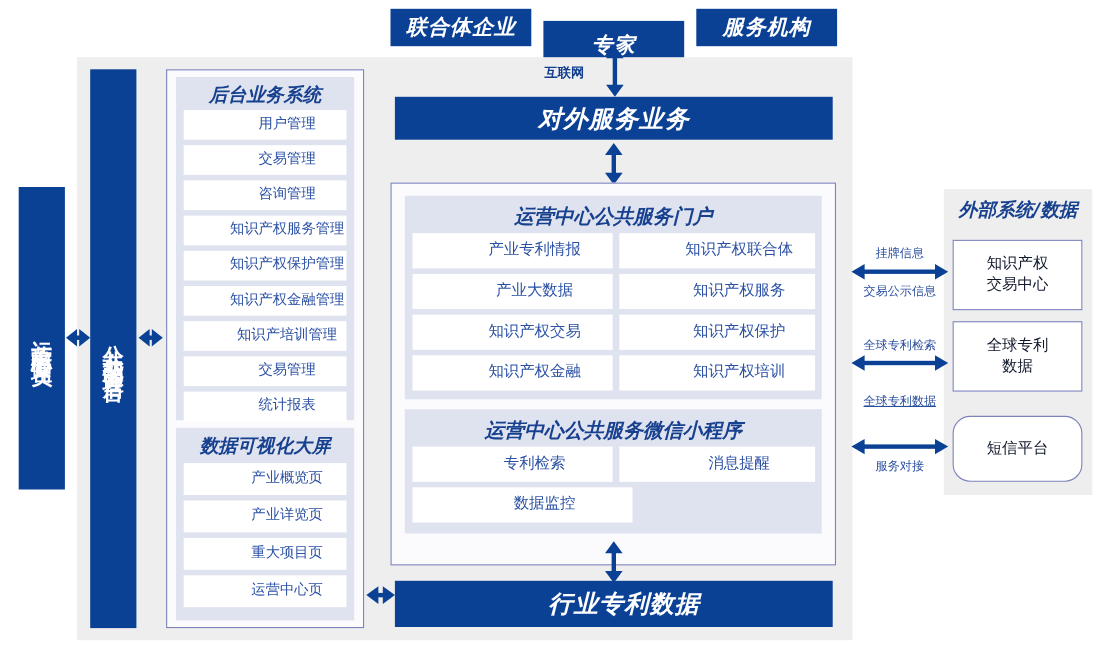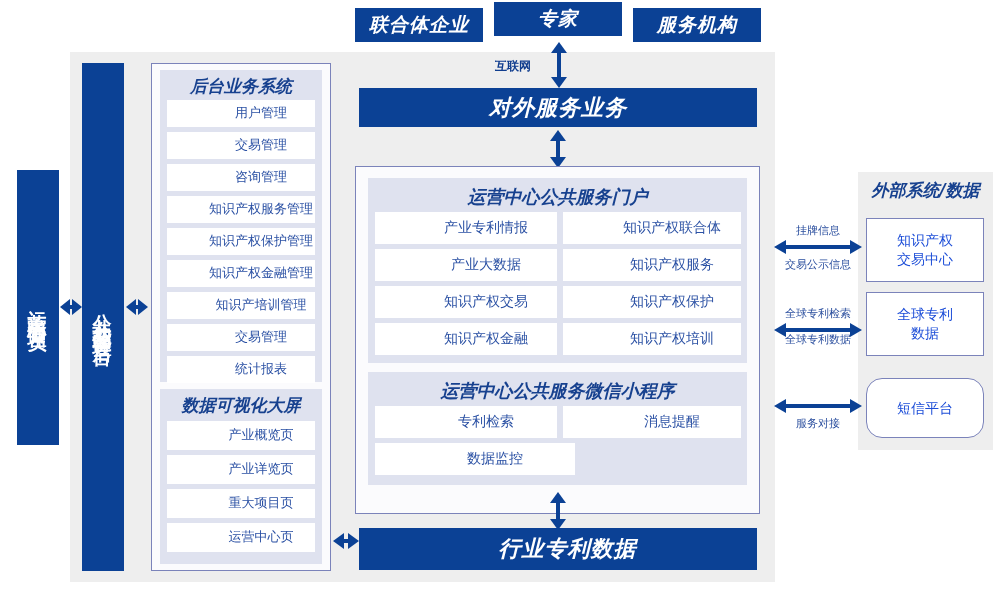--- a/index.html
+++ b/index.html
@@ -34,21 +34,21 @@
     color:#17418f;font-weight:bold;font-style:italic;text-align:left;
     display:flex;align-items:center;justify-content:center;
   }
 
   .card{
     background:#ffffff;color:#2b51a4;display:flex;align-items:center;
     justify-content:center;text-align:center;line-height:1.1;padding-left:40px;
   }
 
   .extbox{
-    background:#ffffff;border:1px solid #7b83ba;color:#1d4ed8;
+    background:#ffffff;border:1px solid #7b83ba;color:#0f172a;
     display:flex;align-items:center;justify-content:center;text-align:center;
     line-height:1.35;
   }
 
   .arrowlabel{
     color:#2a4e9e;font-size:11px;text-align:center;white-space:nowrap;
     display:flex;align-items:center;justify-content:center;
   }
   .arrowlabel.bold{font-weight:bold;color:#103d8e;font-size:12px;}
 
@@ -56,21 +56,21 @@
   .ar{fill:#0b4195;stroke:none;}
 </style>
 </head>
 <body>
 
 <div class="canvas">
 
   <div class="abs blue" style="left:355px;top:8px;width:128px;height:34px;font-size:19px;">
     <span>联合体企业</span>
   </div>
-  <div class="abs blue" style="left:494px;top:2px;width:128px;height:34px;font-size:19px;">
+  <div class="abs blue" style="left:494px;top:19px;width:128px;height:44px;font-size:19px;">
     <span>专家</span>
   </div>
   <div class="abs blue" style="left:633px;top:8px;width:128px;height:34px;font-size:19px;">
     <span>服务机构</span>
   </div>
 
   <div class="abs greypanel" style="left:70px;top:52px;width:705px;height:530px;"></div>
 
   <div class="abs greypanel" style="left:858px;top:172px;width:135px;height:278px;"></div>
 
@@ -258,21 +258,21 @@
   </div>
 
   <div class="abs arrowlabel" style="left:769px;top:305px;width:98px;height:16px;">
     <span>全球专利检索</span>
   </div>
   <svg class="abs" style="left:774px;top:322px;width:88px;height:16px;" viewBox="0 0 88 16">
     <polygon class="ar" points="0,8 12,1 12,15"></polygon>
     <rect class="ar" x="10" y="6" width="68" height="4"></rect>
     <polygon class="ar" points="88,8 76,1 76,15"></polygon>
   </svg>
-  <div class="abs arrowlabel" style="left:769px;top:331px;width:98px;height:16px;">
+  <div class="abs arrowlabel" style="left:769px;top:356px;width:98px;height:16px;text-decoration:underline;">
     <span>全球专利数据</span>
   </div>
 
   <svg class="abs" style="left:774px;top:398px;width:88px;height:16px;" viewBox="0 0 88 16">
     <polygon class="ar" points="0,8 12,1 12,15"></polygon>
     <rect class="ar" x="10" y="6" width="68" height="4"></rect>
     <polygon class="ar" points="88,8 76,1 76,15"></polygon>
   </svg>
   <div class="abs arrowlabel" style="left:775px;top:415px;width:86px;height:16px;">
     <span>服务对接</span>

